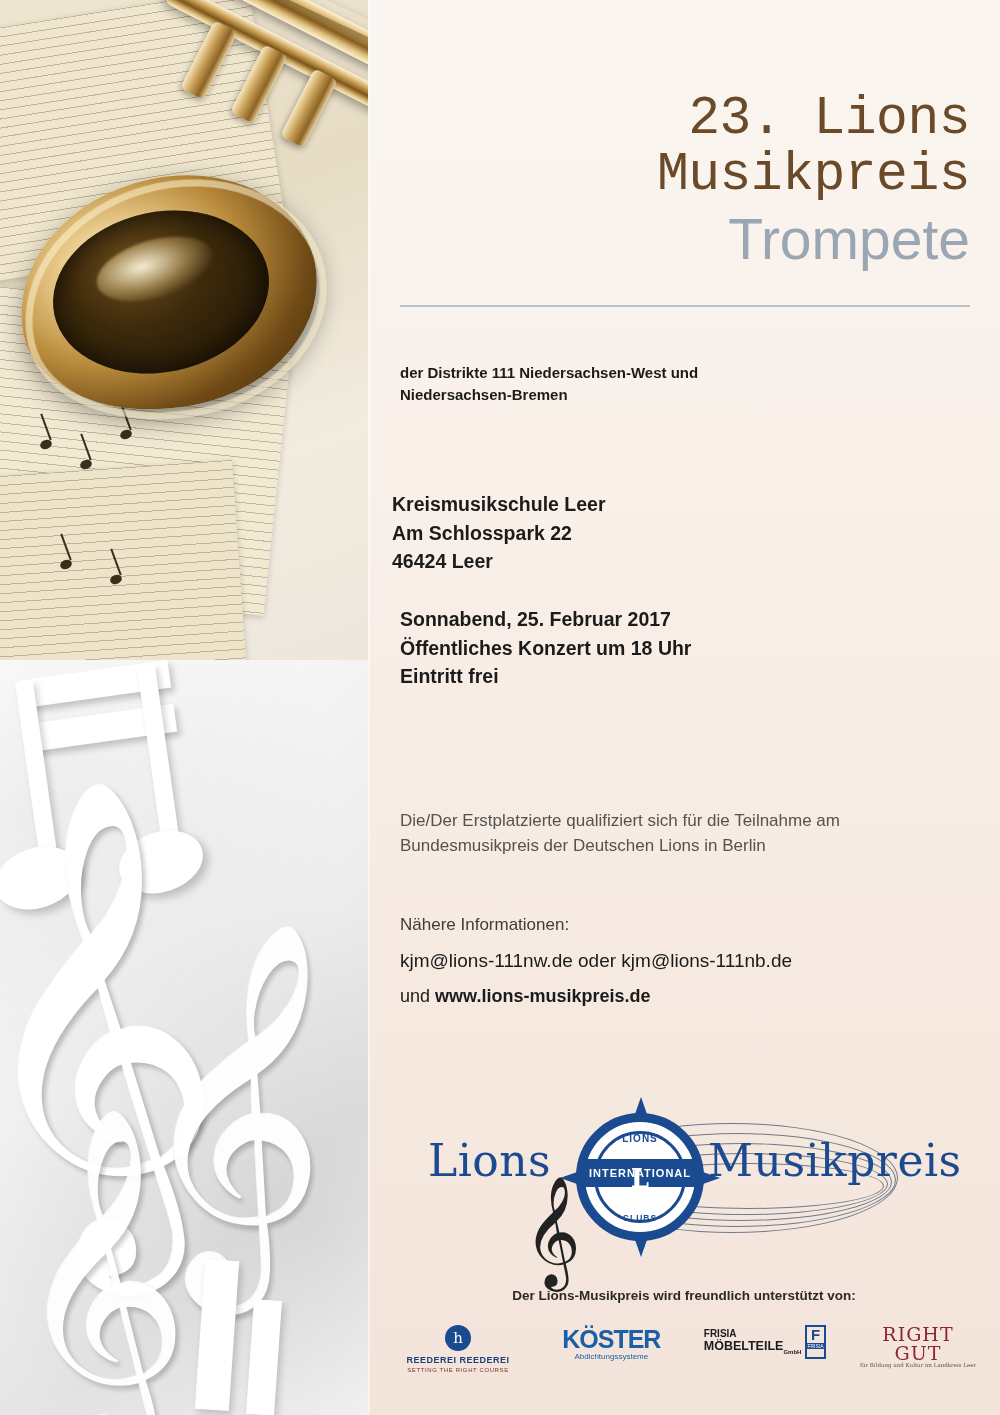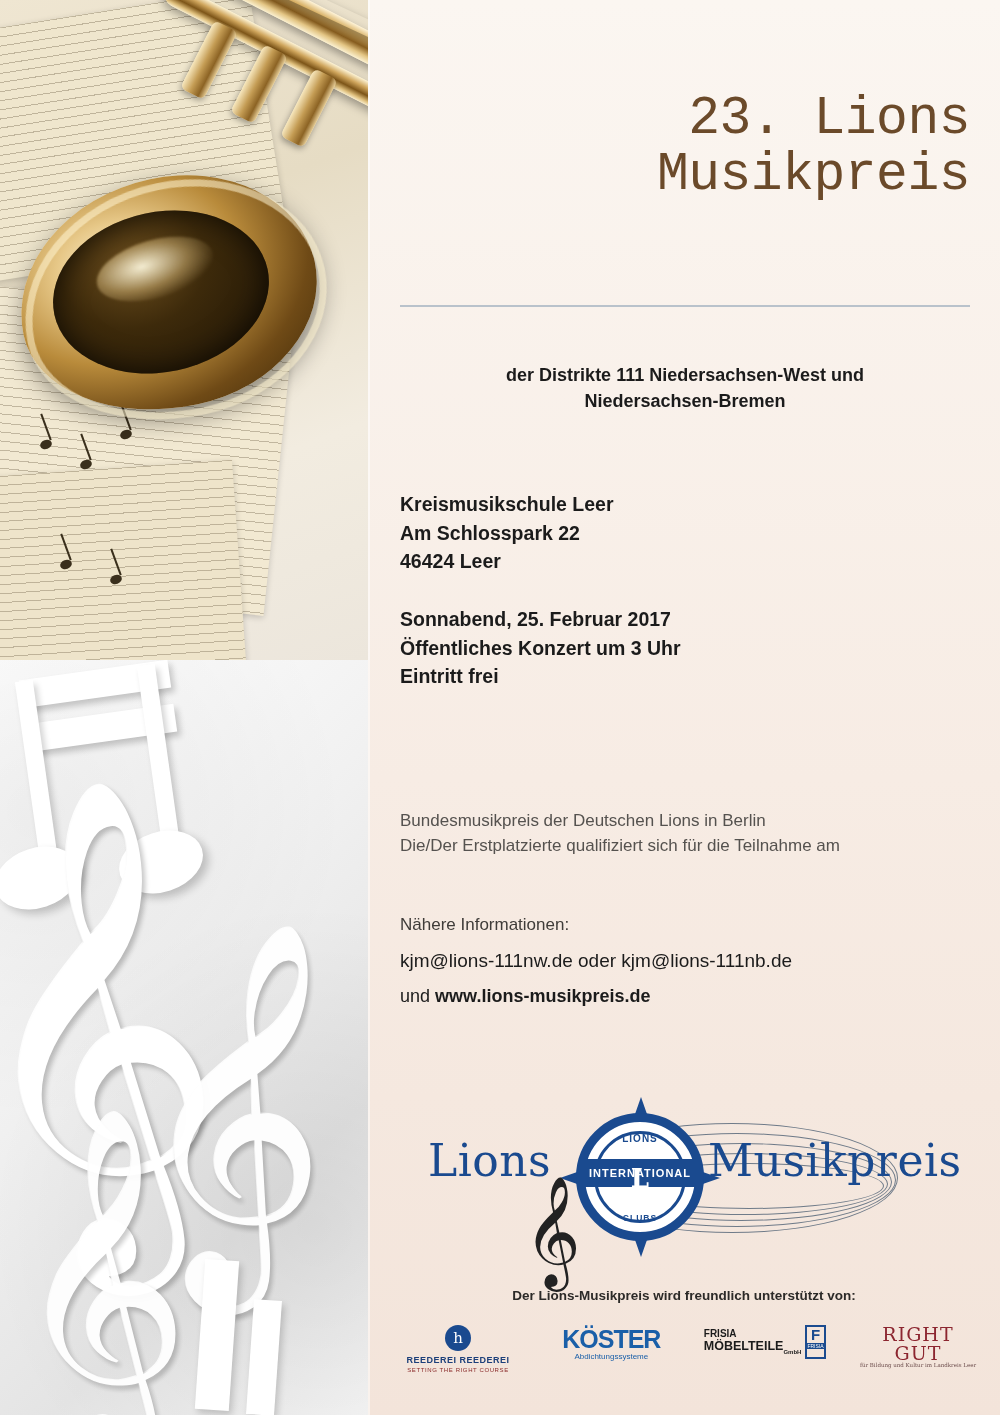--- a/index.html
+++ b/index.html
@@ -221,30 +221,30 @@
     position:absolute;
     left:32px; top:305px;
     width: 570px; height:2px;
     background:#b9c2cb;
   }
 
   .districts {
     position:absolute;
     left:32px; top:362px;
     width:570px;
-    text-align:center;
-    font-size:18px;
+    text-align:left;
+    font-size:15px;
     font-weight:bold;
     color:#1b1b1b;
     line-height:1.45;
   }
 
   .venue {
     position:absolute;
-    left:32px; top:490px;
+    left:24px; top:490px;
     font-size:19.5px;
     font-weight:bold;
     color:#1b1b1b;
     line-height:1.47;
   }
   .date {
     position:absolute;
     left:32px; top:605px;
     font-size:19.5px;
     font-weight:bold;
@@ -485,45 +485,46 @@
       <div class="bar-white bw-2"></div>
     </div>
   </div>
 
   <div class="col-divider"></div>
 
   <div class="content">
 
     <div class="title-block">
       <div class="title-main">23. Lions Musikpreis</div>
+      <div class="title-sub">Trompete</div>
     </div>
 
     <div class="rule"></div>
 
     <div class="districts">
       <div>der Distrikte 111 Niedersachsen-West und</div>
       <div>Niedersachsen-Bremen</div>
     </div>
 
     <div class="venue">
       <div>Kreismusikschule Leer</div>
       <div>Am Schlosspark 22</div>
       <div>46424 Leer</div>
     </div>
 
     <div class="date">
       <div>Sonnabend, 25. Februar 2017</div>
-      <div>Öffentliches Konzert um 3 Uhr</div>
+      <div>Öffentliches Konzert um 18 Uhr</div>
       <div>Eintritt frei</div>
     </div>
 
 
     <div class="qualify">
+      <div>Die/Der Erstplatzierte qualifiziert sich für die Teilnahme am</div>
       <div>Bundesmusikpreis der Deutschen Lions in Berlin</div>
-      <div>Die/Der Erstplatzierte qualifiziert sich für die Teilnahme am</div>
     </div>
 
     <div class="infos">Nähere Informationen:</div>
     <div class="mails">kjm@lions-111nw.de oder kjm@lions-111nb.de</div>
     <div class="web"><span>und </span><b>www.lions-musikpreis.de</b></div>
 
     <div class="logo-wrap">
       <div class="logo-swirl">
         <div class="swirl-line" style="left:-40px;top:6px;width:330px;height:108px;"></div>
         <div class="swirl-line" style="left:-28px;top:16px;width:316px;height:92px;"></div>

